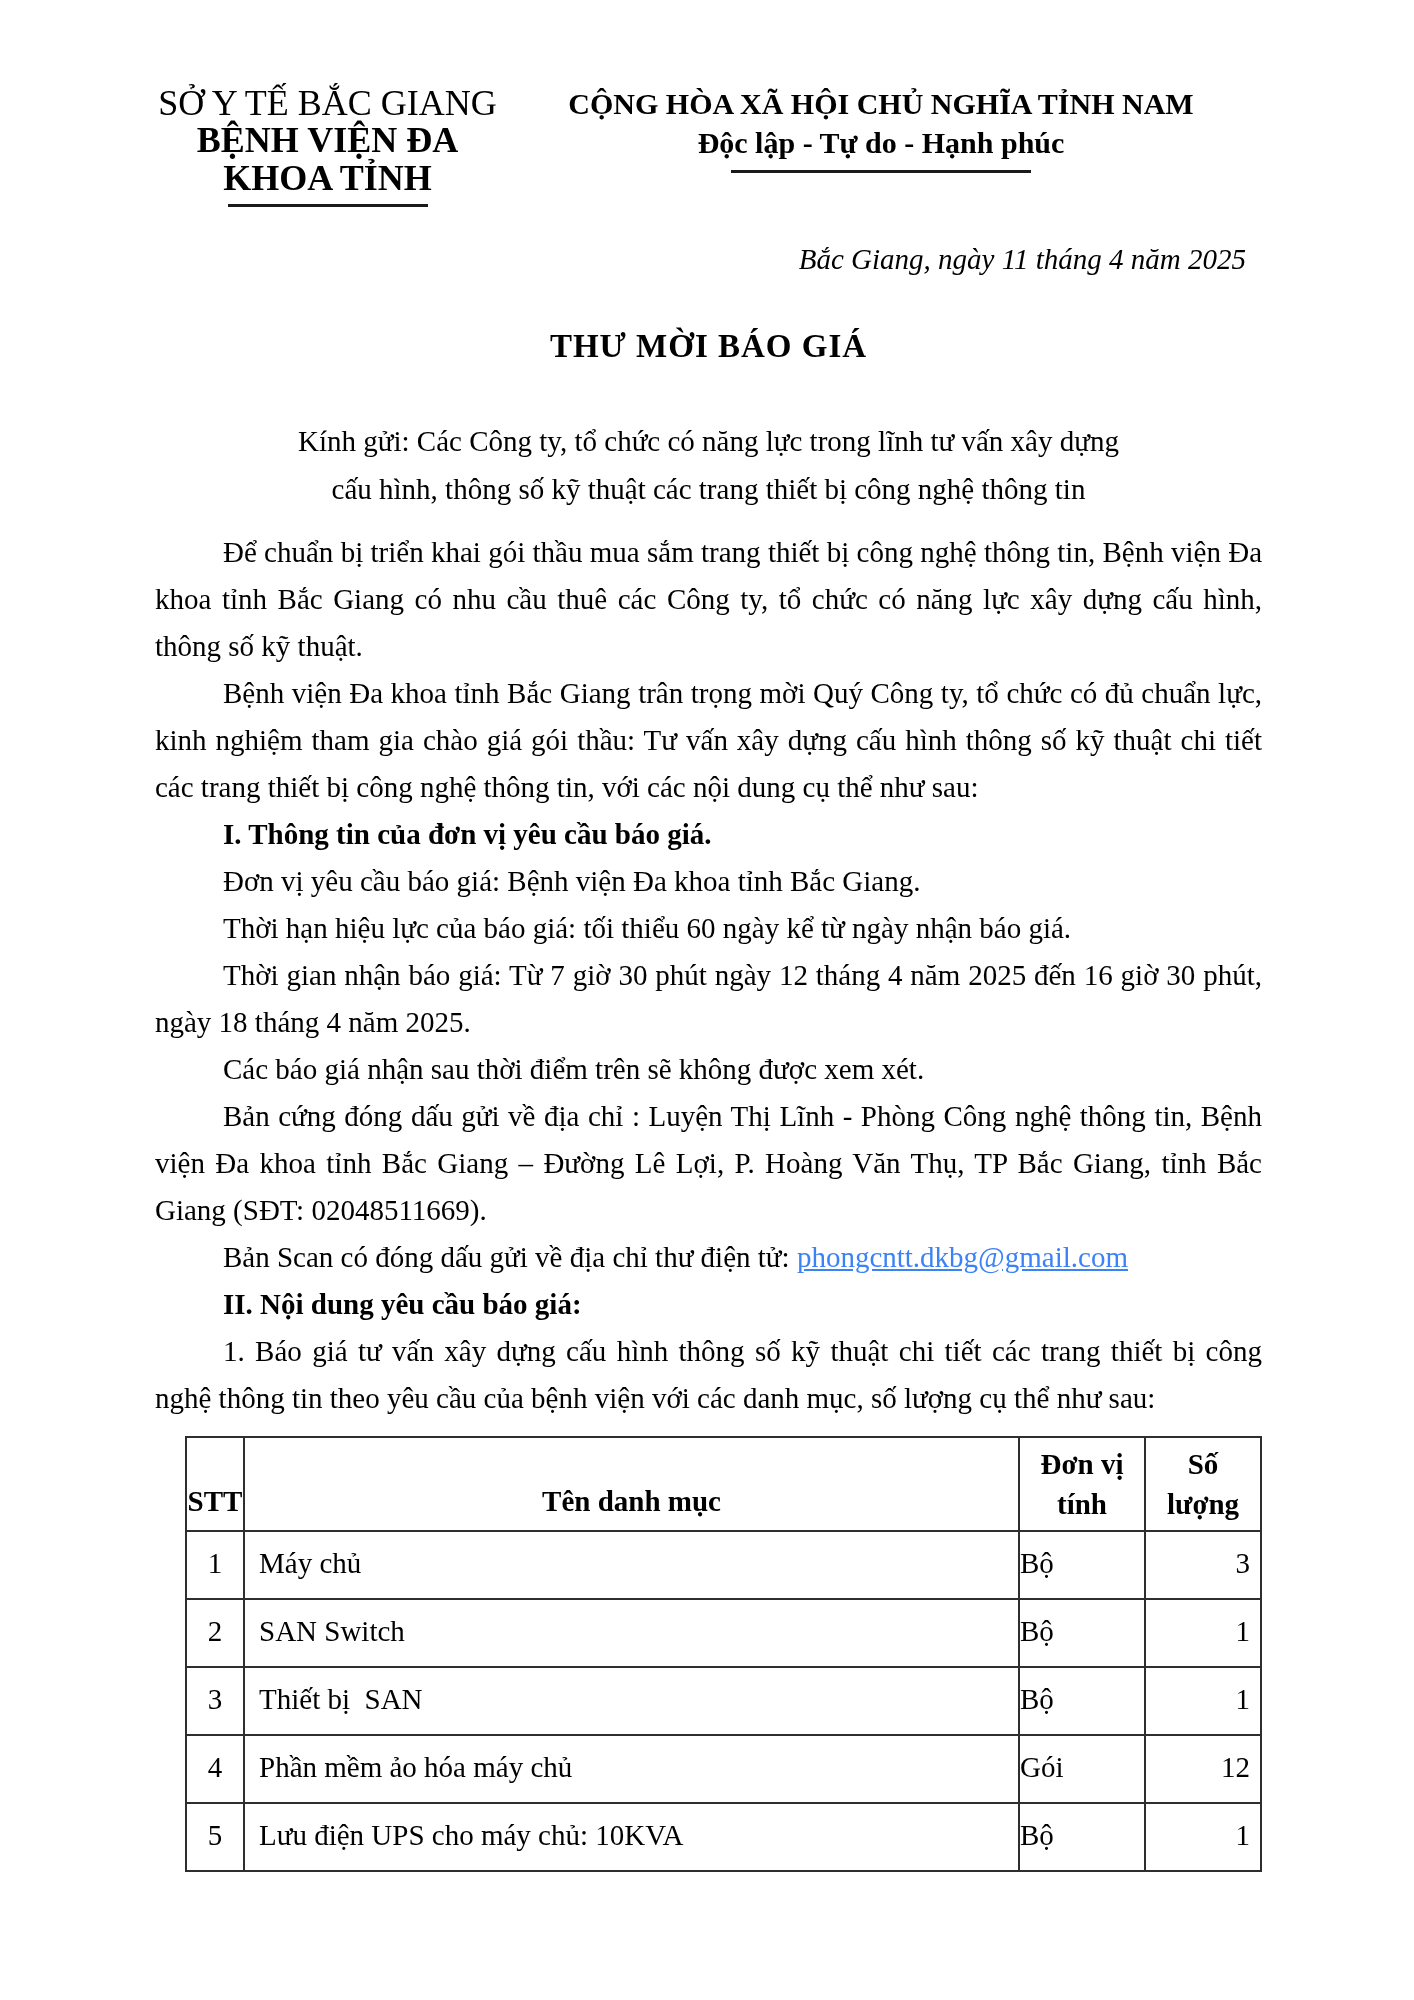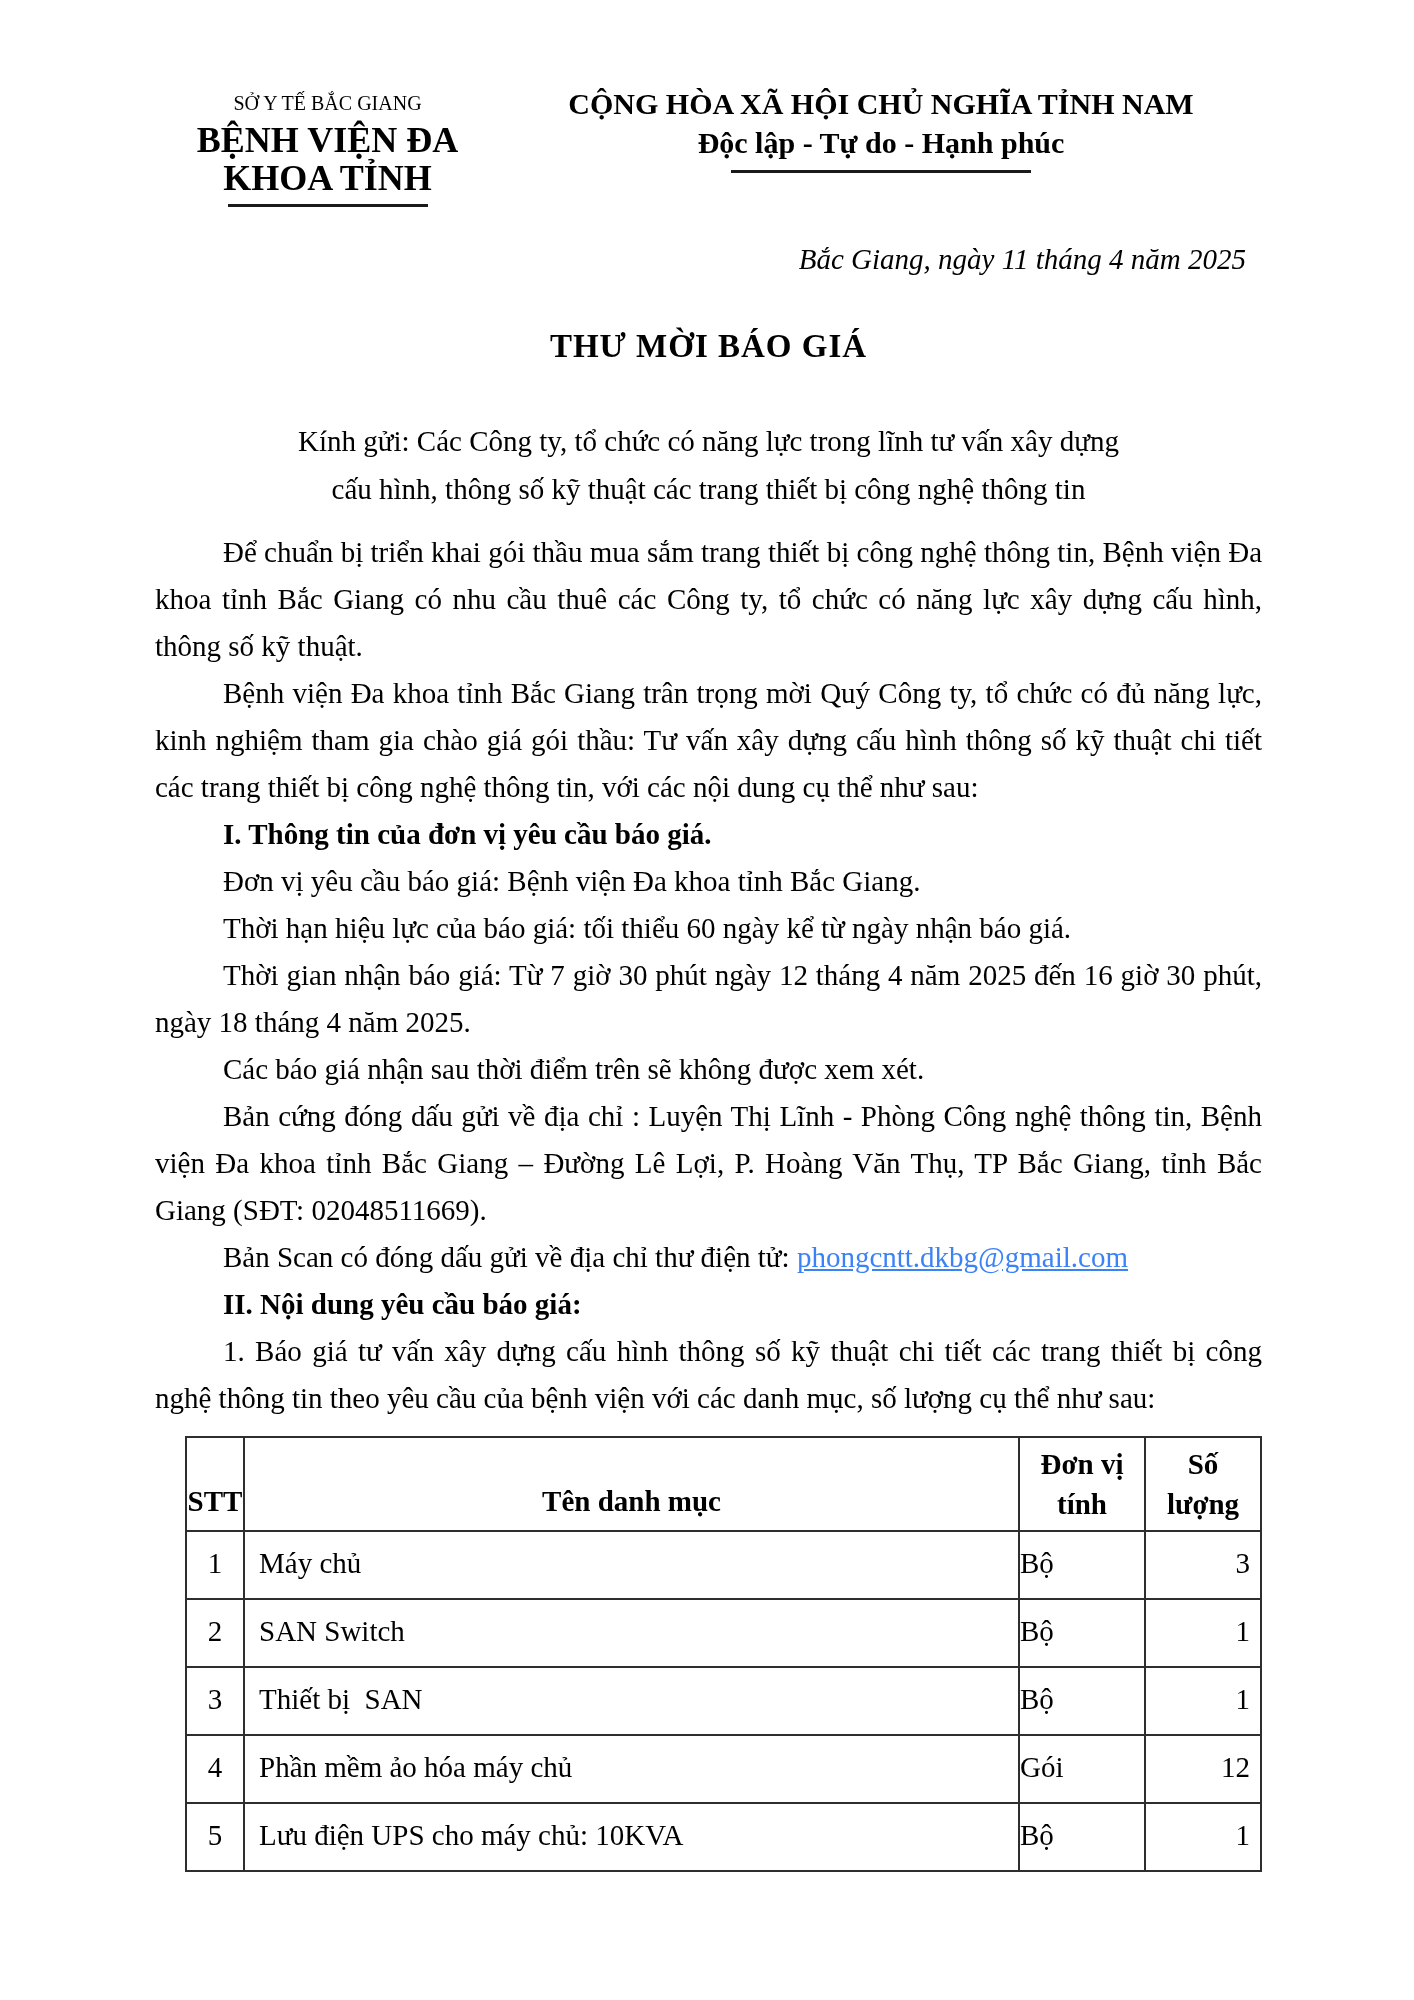--- a/index.html
+++ b/index.html
@@ -12,21 +12,21 @@
     box-sizing: border-box;
     padding: 85px 152px 0 155px;
     font-family: "Liberation Serif", "DejaVu Serif", serif;
     color: #000;
     overflow: hidden;
   }
   
   .hdr { display: flex; align-items: flex-start; }
   .hdr-left { width: 345px; text-align: center; }
   .hdr-right { flex: 1; text-align: center; }
-  .org-line1 { font-size: 20px; line-height: 36px; }
+  .org-line1 { font-size: 36px; line-height: 36px; }
   .org-line2 { font-size: 36px; font-weight: bold; line-height: 38px; }
   .motto-line1 { font-size: 30px; font-weight: bold; line-height: 38px; }
   .motto-line2 { font-size: 30px; font-weight: bold; line-height: 40px; }
   .rule { height: 0; border-top: 3px solid #1a1a1a; margin: 7px auto 0; }
   .rule-left { width: 200px; }
   .rule-right { width: 300px; }
   
   .numdate { display: flex; margin-top: 36px; }
   .numdate-left { width: 345px; text-align: center; font-size: 29px; }
   .numdate-right { flex: 1; text-align: right; padding-right: 16px; font-size: 29px; font-style: italic; }
@@ -85,21 +85,21 @@
 
   <div class="doc-title">THƯ MỜI BÁO GIÁ</div>
 
   <div class="salutation">
     <div>Kính gửi: Các Công ty, tổ chức có năng lực trong lĩnh tư vấn xây dựng</div>
     <div>cấu hình, thông số kỹ thuật các trang thiết bị công nghệ thông tin</div>
   </div>
 
   <div class="doc-body">
     <p>Để chuẩn bị triển khai gói thầu mua sắm trang thiết bị công nghệ thông tin, Bệnh viện Đa khoa tỉnh Bắc Giang có nhu cầu thuê các Công ty, tổ chức có năng lực xây dựng cấu hình, thông số kỹ thuật.</p>
-    <p>Bệnh viện Đa khoa tỉnh Bắc Giang trân trọng mời Quý Công ty, tổ chức có đủ năng lực, kinh nghiệm tham gia chào giá gói thầu: Tư vấn xây dựng cấu hình thông số kỹ thuật chi tiết các trang thiết bị công nghệ thông tin, với các nội dung cụ thể như sau:</p>
+    <p>Bệnh viện Đa khoa tỉnh Bắc Giang trân trọng mời Quý Công ty, tổ chức có đủ chuẩn lực, kinh nghiệm tham gia chào giá gói thầu: Tư vấn xây dựng cấu hình thông số kỹ thuật chi tiết các trang thiết bị công nghệ thông tin, với các nội dung cụ thể như sau:</p>
     <p class="heading">I. Thông tin của đơn vị yêu cầu báo giá.</p>
     <p>Đơn vị yêu cầu báo giá: Bệnh viện Đa khoa tỉnh Bắc Giang.</p>
     <p>Thời hạn hiệu lực của báo giá: tối thiểu 60 ngày kể từ ngày nhận báo giá.</p>
     <p>Thời gian nhận báo giá: Từ 7 giờ 30 phút ngày 12 tháng 4 năm 2025 đến 16 giờ 30 phút, ngày 18 tháng 4 năm 2025.</p>
     <p>Các báo giá nhận sau thời điểm trên sẽ không được xem xét.</p>
     <p>Bản cứng đóng dấu gửi về địa chỉ : Luyện Thị Lĩnh - Phòng Công nghệ thông tin, Bệnh viện Đa khoa tỉnh Bắc Giang – Đường Lê Lợi, P. Hoàng Văn Thụ, TP Bắc Giang, tỉnh Bắc Giang (SĐT: 02048511669).</p>
     <p><span>Bản Scan có đóng dấu gửi về địa chỉ thư điện tử: </span><a class="email-link" href="#">phongcntt.dkbg@gmail.com</a></p>
     <p class="heading">II. Nội dung yêu cầu báo giá:</p>
     <p>1. Báo giá tư vấn xây dựng cấu hình thông số kỹ thuật chi tiết các trang thiết bị công nghệ thông tin theo yêu cầu của bệnh viện với các danh mục, số lượng cụ thể như sau:</p>
   </div>

